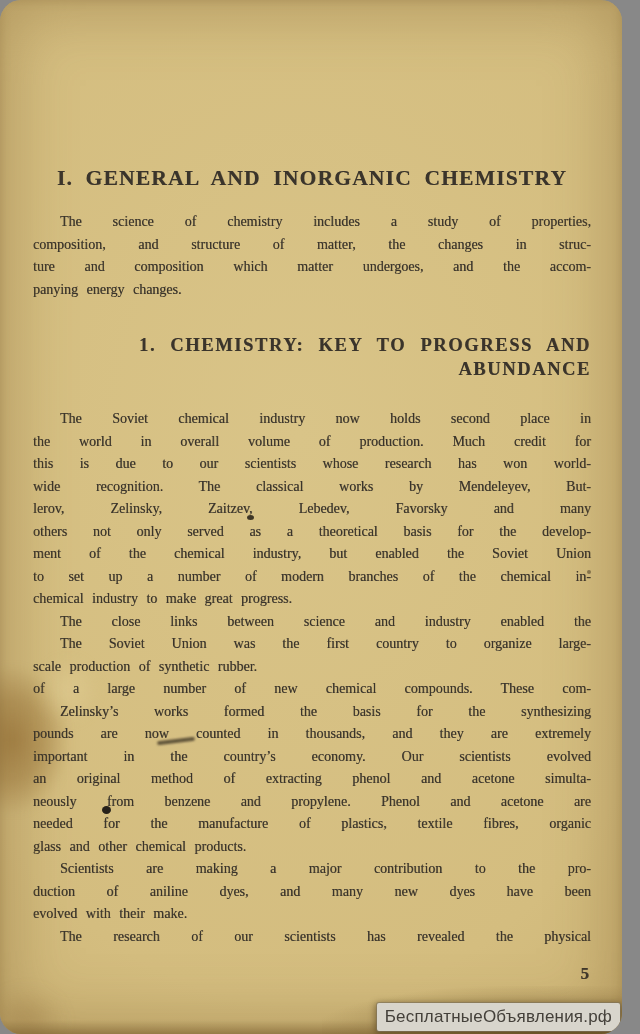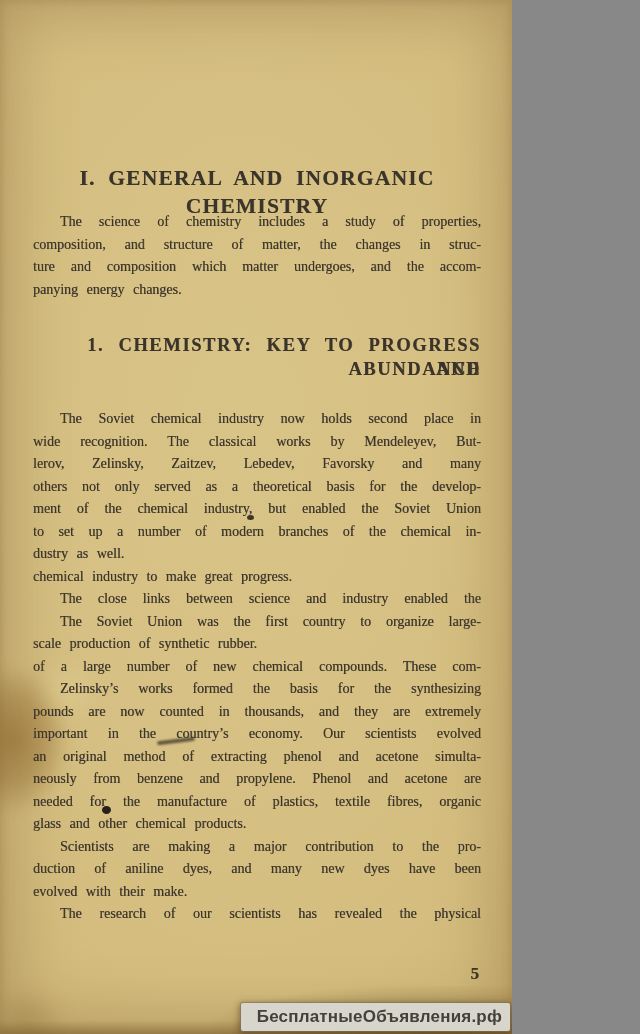--- a/index.html
+++ b/index.html
@@ -1,19 +1,20 @@
 <!DOCTYPE html>
 <html><head>
 <meta charset="utf-8">
 <style>
   html,body { margin:0; padding:0; background:#888; }
   .page {
-    position:relative; width:512px; height:1034px; overflow:hidden;
+    position:relative; width:622px; height:1034px; overflow:hidden;
     background: radial-gradient(ellipse 120% 100% at 48% 42%, #d9c488 0%, #d4bd7f 55%, #c9b071 85%, #bda361 100%);
     font-family:"Liberation Serif", serif;
+    border-radius:21px;
   }
   .vignette {
     position:absolute; inset:0; pointer-events:none;
     box-shadow: inset 0 0 60px 14px rgba(125,95,45,0.35), inset 0 0 8px 2px rgba(125,95,45,0.22);
   }
   .bottom-shade { position:absolute; left:0; right:0; bottom:0; height:14px;
     background:linear-gradient(to bottom, rgba(110,85,40,0), rgba(110,85,40,0.45)); }
   .corner-shade { position:absolute; right:0; bottom:0; width:300px; height:48px;
     background: radial-gradient(ellipse at 75% 100%, rgba(105,80,35,0.6), rgba(105,80,35,0) 75%); }
 
@@ -29,23 +30,23 @@
   .line.first { text-indent:27px; text-align:justify; text-align-last:justify; }
   .line.mid   { text-align:justify; text-align-last:justify; }
   .line.last  { text-align:left; word-spacing:5px; }
 
   .page-number { position:absolute; top:964px; right:33px; font-size:17px; font-weight:bold;
     color:#3a342b; text-shadow: 0.4px 0.4px 0.6px rgba(58,52,43,0.55); }
 
   .watermark {
     position:absolute; right:2px; bottom:3px;
     background:#d8d5cc; color:#44403a;
-    font-family:"Liberation Sans", sans-serif; font-weight:bold;
+    font-family:"Liberation Sans", sans-serif; font-weight:normal;
     font-size:17px; line-height:21px; letter-spacing:0.2px;
-    padding:3px 8px 4px 16px; border-radius:2px;
+    padding:3px 8px 4px 8px; border-radius:2px;
     box-shadow: 0 0 0 1px rgba(125,115,95,0.55), 0 2px 6px 2px rgba(70,52,20,0.5);
   }
 
   
   .stain, .speck { position:absolute; pointer-events:none; }
   .stain-left { left:-45px; top:665px; width:115px; height:150px; border-radius:50%;
     background: radial-gradient(closest-side, rgba(151,113,53,0.75) 0%, rgba(151,113,53,0.45) 55%, rgba(151,113,53,0) 100%);
     filter: blur(4px); }
   .stain-left-light { left:28px; top:648px; width:80px; height:85px; border-radius:50%;
     background: radial-gradient(closest-side, rgba(226,207,150,0.55), rgba(226,207,150,0) 80%);
@@ -74,26 +75,27 @@
 
   <div class="text-block">
       <div class="line title">I. GENERAL AND INORGANIC CHEMISTRY</div>
       <div class="line first">The science of chemistry includes a study of properties,</div>
       <div class="line mid">composition, and structure of matter, the changes in struc-</div>
       <div class="line mid">ture and composition which matter undergoes, and the accom-</div>
       <div class="line last">panying energy changes.</div>
       <div class="line h2">1. CHEMISTRY: KEY TO PROGRESS AND</div>
       <div class="line h2b">ABUNDANCE</div>
       <div class="line first">The Soviet chemical industry now holds second place in</div>
+      <div class="line mid">the world in overall volume of production. Much credit for</div>
+      <div class="line mid">this is due to our scientists whose research has won world-</div>
       <div class="line mid">wide recognition. The classical works by Mendeleyev, But-</div>
       <div class="line mid">lerov, Zelinsky, Zaitzev, Lebedev, Favorsky and many</div>
       <div class="line mid">others not only served as a theoretical basis for the develop-</div>
       <div class="line mid">ment of the chemical industry, but enabled the Soviet Union</div>
       <div class="line mid">to set up a number of modern branches of the chemical in-</div>
-      <div class="line last">dustry as well.</div>
       <div class="line last">chemical industry to make great progress.</div>
       <div class="line first">The close links between science and industry enabled the</div>
       <div class="line first">The Soviet Union was the first country to organize large-</div>
       <div class="line last">scale production of synthetic rubber.</div>
       <div class="line mid">of a large number of new chemical compounds. These com-</div>
       <div class="line first">Zelinsky’s works formed the basis for the synthesizing</div>
       <div class="line mid">pounds are now counted in thousands, and they are extremely</div>
       <div class="line mid">important in the country’s economy. Our scientists evolved</div>
       <div class="line mid">an original method of extracting phenol and acetone simulta-</div>
       <div class="line mid">neously from benzene and propylene. Phenol and acetone are</div>

